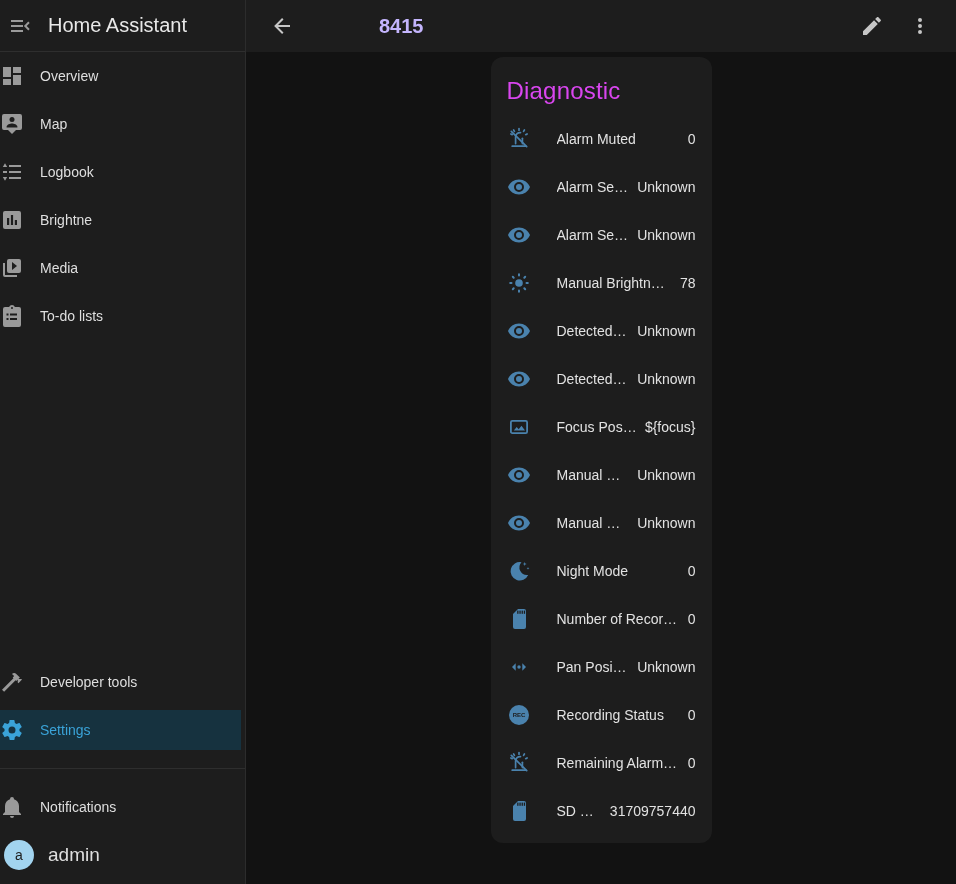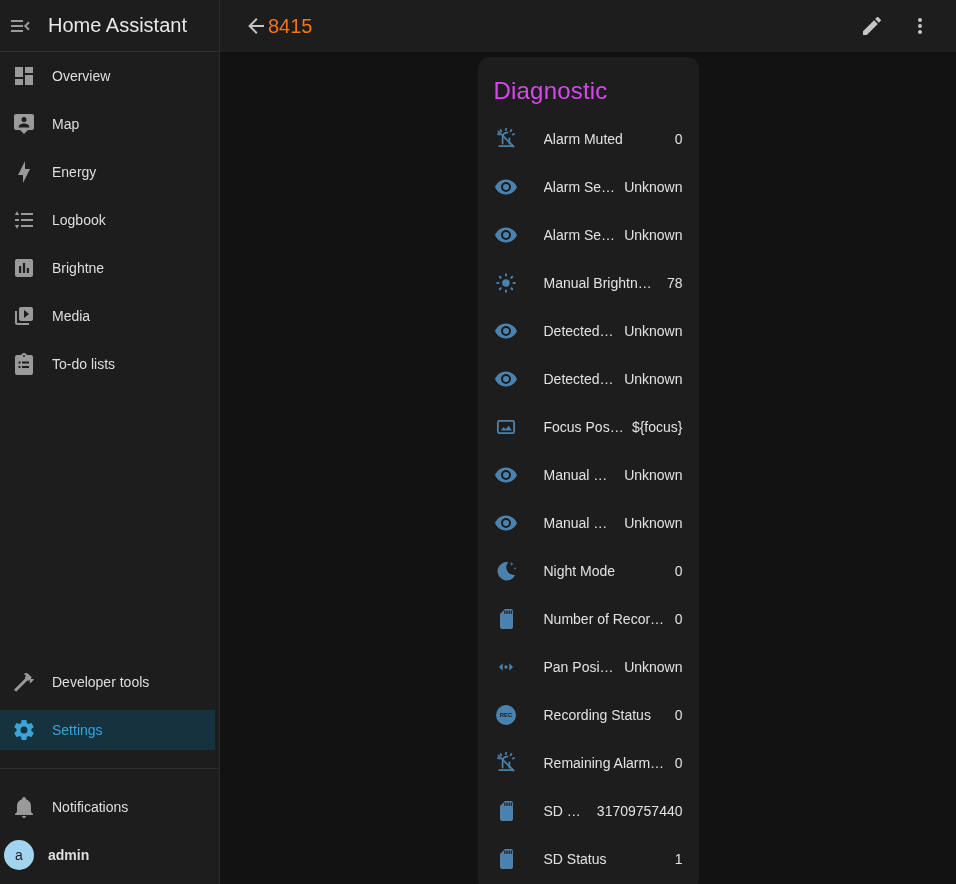--- a/index.html
+++ b/index.html
@@ -7,71 +7,71 @@
   body {
     width: 956px; height: 884px; overflow: hidden;
     background: var(--bg, #121212);
     font-family: "Liberation Sans", sans-serif;
     -webkit-font-smoothing: antialiased;
   }
   .app { display:flex; width:100%; height:100%; }
 
   
   .sidebar {
-    width: 220px; flex: none;
+    width: 246px; flex: none;
     background: var(--surface, #1d1d1d);
     border-right: 1px solid #2c2c2c;
     display: flex; flex-direction: column;
     padding-bottom: 5px;
   }
   .sidebar-header {
     height: 52px; flex: none;
     border-bottom: 1px solid #2e2e2e;
     display: flex; align-items: center;
     padding-left: 8px;
   }
   .app-title { margin-left: 16px; font-size: 20px; color: #e8e8e8; font-weight: 400; }
   .icon-btn {
     width: 24px; height: 24px; padding: 0; border: none; background: none;
     cursor: pointer; color: var(--sidebar-icon, #9a9a9a); flex: none;
   }
   .side-list { display: flex; flex-direction: column; }
   .side-item {
     display: flex; align-items: center;
-    height: 40px; margin: 4px 0; padding-left: 12px;
+    height: 40px; margin: 4px 0; padding-left: 0;
     cursor: pointer; color: #dfdfdf;
   }
   .side-item.selected {
     background: var(--selected-bg, #16323f);
     border-radius: 0; margin-right: 4px;
   }
   .side-item.selected .side-icon, .side-item.selected .side-label { color: var(--accent, #3aa3d8); }
   .side-icon { width: 24px; height: 24px; color: var(--sidebar-icon, #9a9a9a); flex: none; }
   .side-label { margin-left: 16px; font-size: 14px; font-weight: 500; white-space: nowrap; }
   .flex-spacer { flex: 1; }
   .sb-divider { height: 1px; background: #2e2e2e; margin: 14px 0; flex: none; }
   .user-row { display:flex; align-items:center; height:40px; margin:4px 0; padding-left:4px; cursor:pointer; }
   .avatar {
     width: 30px; height: 30px; border-radius: 50%; flex: none;
     background: var(--avatar-bg, #a2d4ef); color: #1c1c1c;
     display: flex; align-items: center; justify-content: center;
     font-size: 14px;
   }
-  .user-label { margin-left: 14px; font-size: 14px; font-weight: 700; color: #dfdfdf; }
+  .user-label { margin-left: 14px; font-size: 19px; font-weight: 400; color: #dfdfdf; }
 
   
   .main { flex: 1; min-width: 0; display: flex; flex-direction: column; }
   .toolbar {
     height: 52px; flex: none;
     background: var(--surface, #1d1d1d);
     display: flex; align-items: center;
     padding: 0 24px;
   }
   .toolbar .icon-btn { color: var(--toolbar-icon, #c6c6c6); }
-  .view-title { font-size: 20px; color: #f97316; font-weight: 400; }
+  .view-title { margin-left: 85px; font-size: 20px; color: #c4b5fd; font-weight: 700; }
   .toolbar-actions { margin-left: auto; display: flex; gap: 24px; }
   .content { flex: 1; background: var(--bg, #121212); overflow: hidden; }
 
   
   .card {
     width: 221px; margin: 5px auto 0;
     background: var(--surface, #1d1d1d);
     border-radius: 12px;
     padding: 20px 16px 8px;
   }
@@ -115,28 +115,20 @@
               <path fill="currentColor" d="M4 2h16a2 2 0 0 1 2 2v12a2 2 0 0 1-2 2h-4l-4 4-4-4H4a2 2 0 0 1-2-2V4a2 2 0 0 1 2-2z"></path>
               <circle cx="12" cy="7.6" r="2.5" fill="#1d1d1d"></circle>
               <path d="M6.6 14.8c0-2.3 3.6-3.4 5.4-3.4s5.4 1.1 5.4 3.4v.8H6.6z" fill="#1d1d1d"></path>
             </svg>
           </span>
           <span class="side-label">Map</span>
         </div>
         <div class="side-item">
           <span class="side-icon">
             <svg viewBox="0 0 24 24">
-              <path fill="currentColor" d="M11 15H6L13 1v8h5l-7 14v-8z"></path>
-            </svg>
-          </span>
-          <span class="side-label">Energy</span>
-        </div>
-        <div class="side-item">
-          <span class="side-icon">
-            <svg viewBox="0 0 24 24">
               <path fill="currentColor" d="M9 5h12v2H9zM9 11h12v2H9zM9 17h12v2H9zM5 3.3L7.2 7H2.8zM3 11h4v2H3zM5 20.7L2.8 17h4.4z"></path>
             </svg>
           </span>
           <span class="side-label">Logbook</span>
         </div>
         <div class="side-item">
           <span class="side-icon">
             <svg viewBox="0 0 24 24">
               <path fill="currentColor" d="M5 3h14a2 2 0 0 1 2 2v14a2 2 0 0 1-2 2H5a2 2 0 0 1-2-2V5a2 2 0 0 1 2-2z"></path>
               <g fill="#1d1d1d">
@@ -397,33 +389,18 @@
                     <rect x="10.2" y="3.6" width="1.3" height="3.2"></rect>
                     <rect x="12.4" y="3.6" width="1.3" height="3.2"></rect>
                     <rect x="14.6" y="3.6" width="1.3" height="3.2"></rect>
                     <rect x="16.8" y="3.6" width="1.3" height="3.2"></rect>
                   </g>
                 </svg>
               </span>
               <span class="entity-label">SD S…</span>
               <span class="entity-value">31709757440</span>
             </div>
-            <div class="entity-row">
-              <span class="entity-icon">
-                <svg viewBox="0 0 24 24">
-                  <path fill="currentColor" d="M11 2L6 7v13a2 2 0 0 0 2 2h9a2 2 0 0 0 2-2V4a2 2 0 0 0-2-2h-6z"></path>
-                  <g fill="#1d1d1d">
-                    <rect x="10.2" y="3.6" width="1.3" height="3.2"></rect>
-                    <rect x="12.4" y="3.6" width="1.3" height="3.2"></rect>
-                    <rect x="14.6" y="3.6" width="1.3" height="3.2"></rect>
-                    <rect x="16.8" y="3.6" width="1.3" height="3.2"></rect>
-                  </g>
-                </svg>
-              </span>
-              <span class="entity-label">SD Status</span>
-              <span class="entity-value">1</span>
-            </div>
           </div>
       </div>
     </div>
   </div>
 
 </div>
 
 </body></html>

